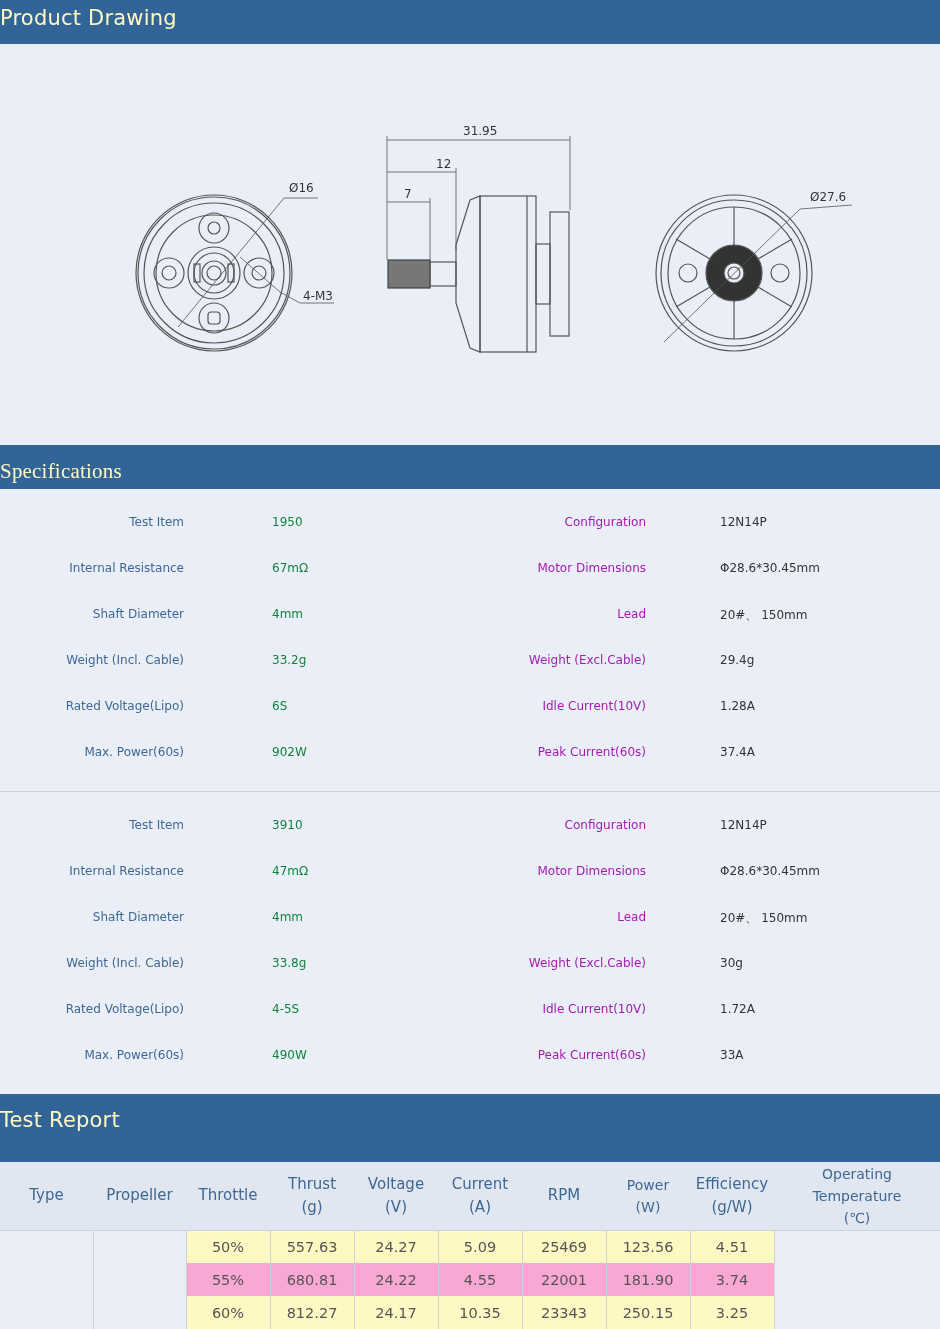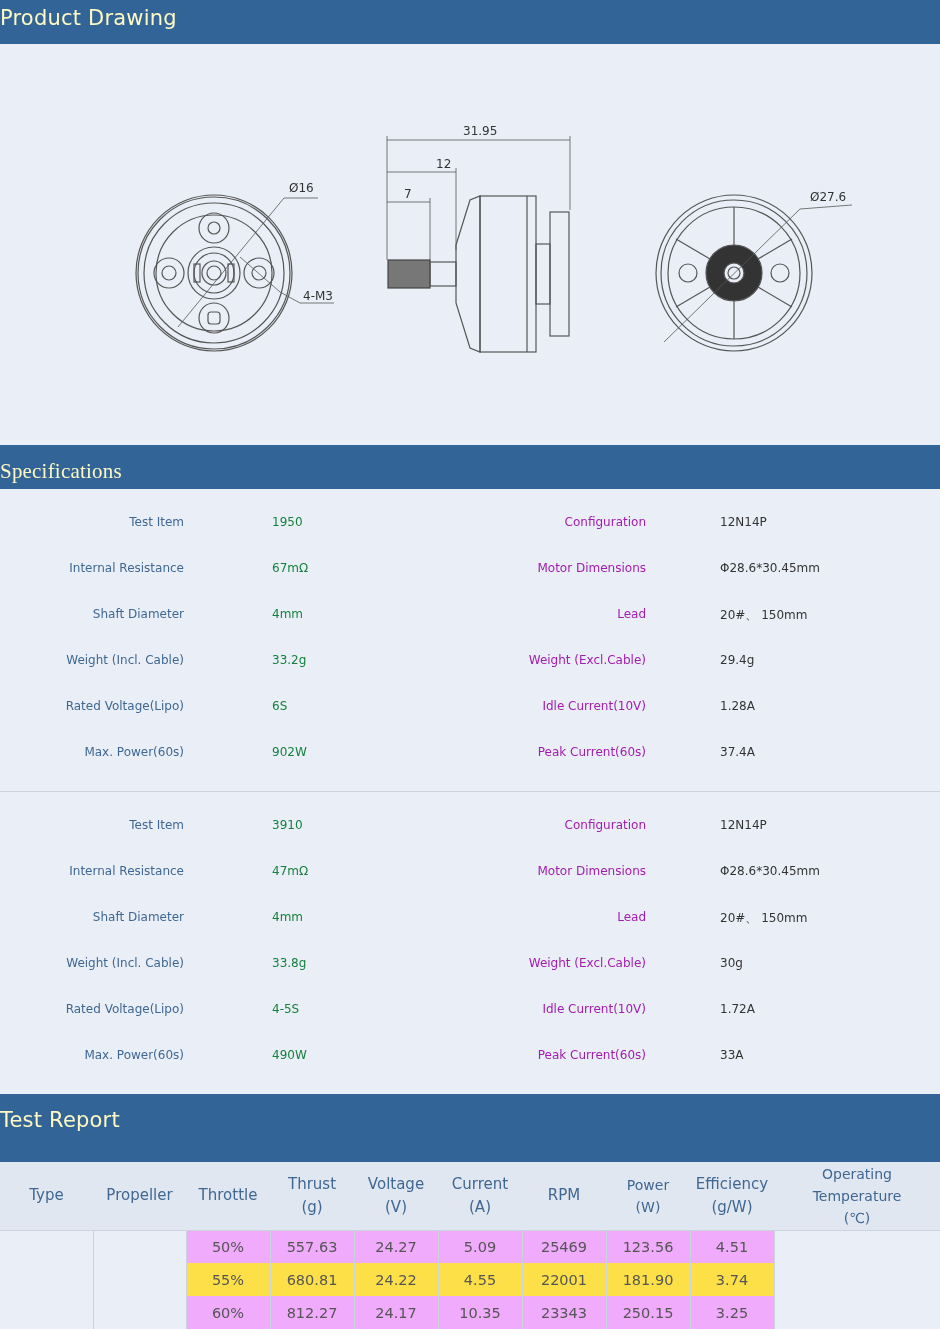--- a/index.html
+++ b/index.html
@@ -17,22 +17,22 @@
   .val-l { left: 272px; color: #15803d; }
   .lbl-r { right: 294px; color: #a21caf; }
   .val-r { left: 720px; color: #333; }
   .divider { height: 1px; background: #cdd3dc; margin-top: 0; }
   .block1 { height: 302px; }
   .block2 { height: 302px; padding-top: 12px; }
   table { border-collapse: collapse; width: 940px; table-layout: fixed; }
   th { background: #e1e7f0; color: #3f6793; font-weight: normal; font-size: 15px; height: 68px; line-height: 23px; border-bottom: 1px solid #cdd3dc; }
   th.small { font-size: 14px; line-height: 22px; }
   td { font-size: 14.5px; color: #555; text-align: center; height: 33px; border-right: 1px solid #cdd3dc; }
-  tr.odd td.d { background: #f0abfc; text-align: center; }
-  tr.even td.d { background: #fde047; }
+  tr.odd td.d { background: #fef9c3; text-align: center; }
+  tr.even td.d { background: #f9a8d4; }
   td.blank { background: #eaeff7; }
   td.last { border-right: none; background: #eaeff7; }
   tr.pad td { height: 11px; }
 </style>
 </head>
 <body>
 
 <div class="banner top"><span>Product Drawing</span></div>
 
 <div class="drawing">

